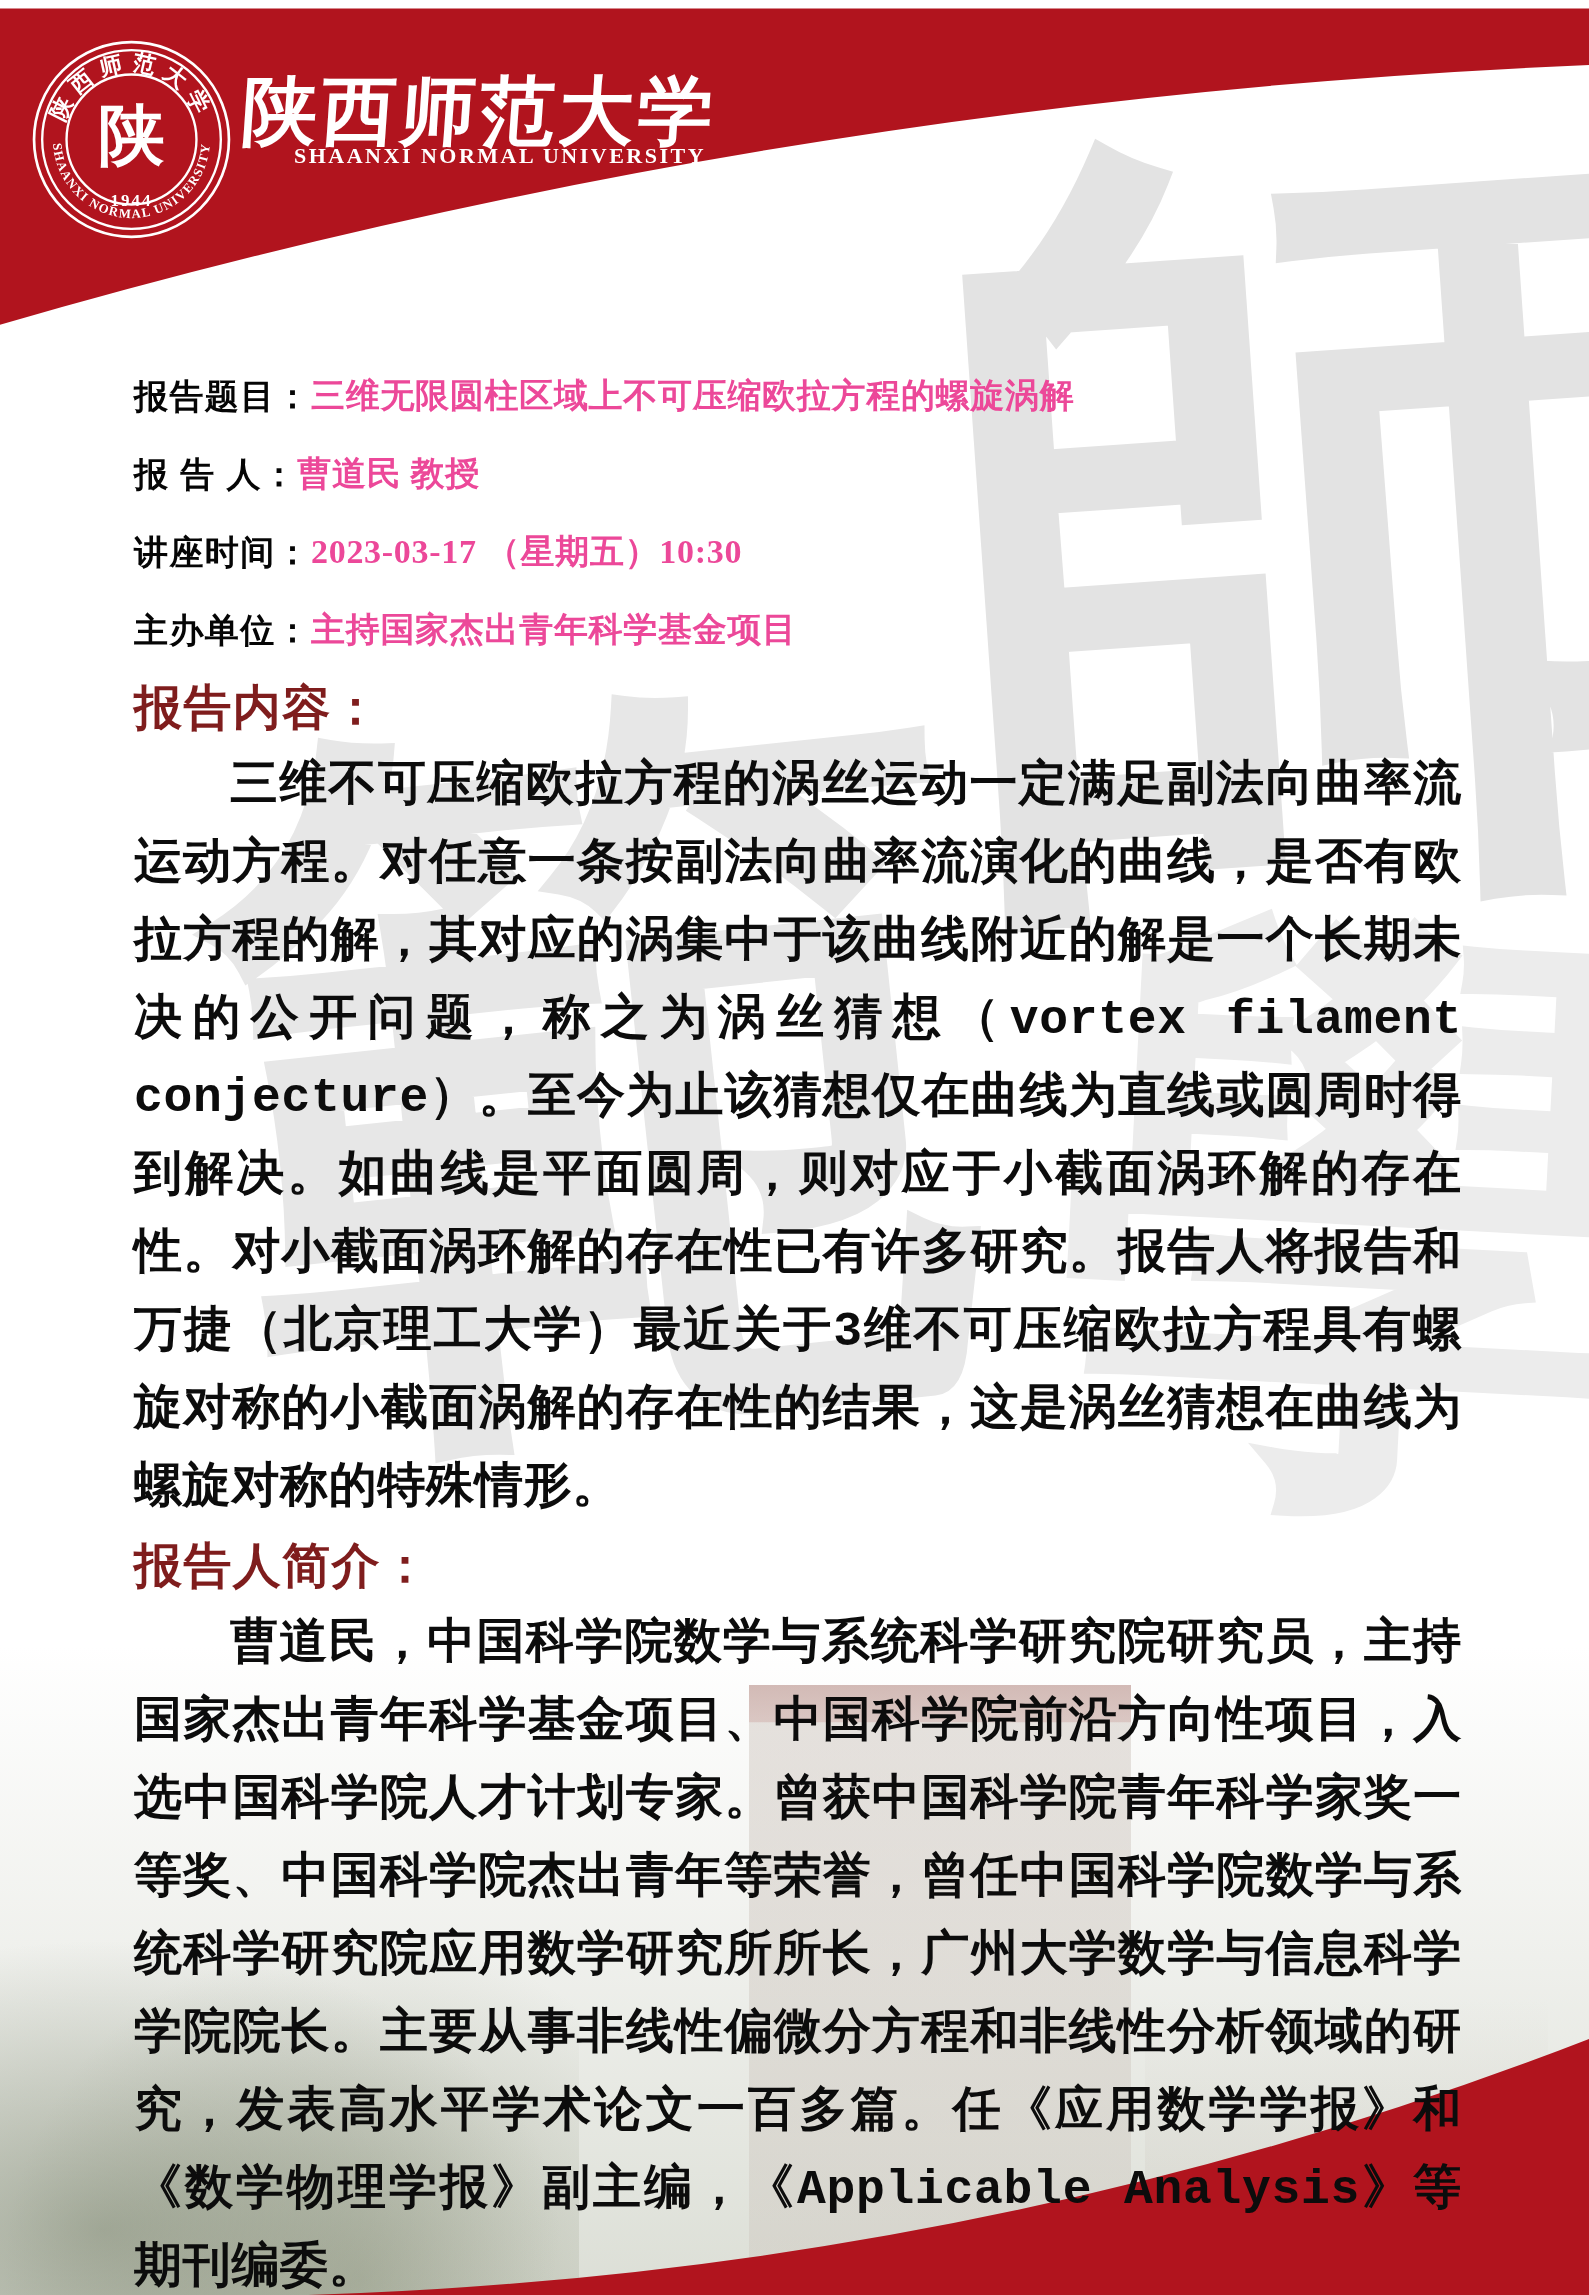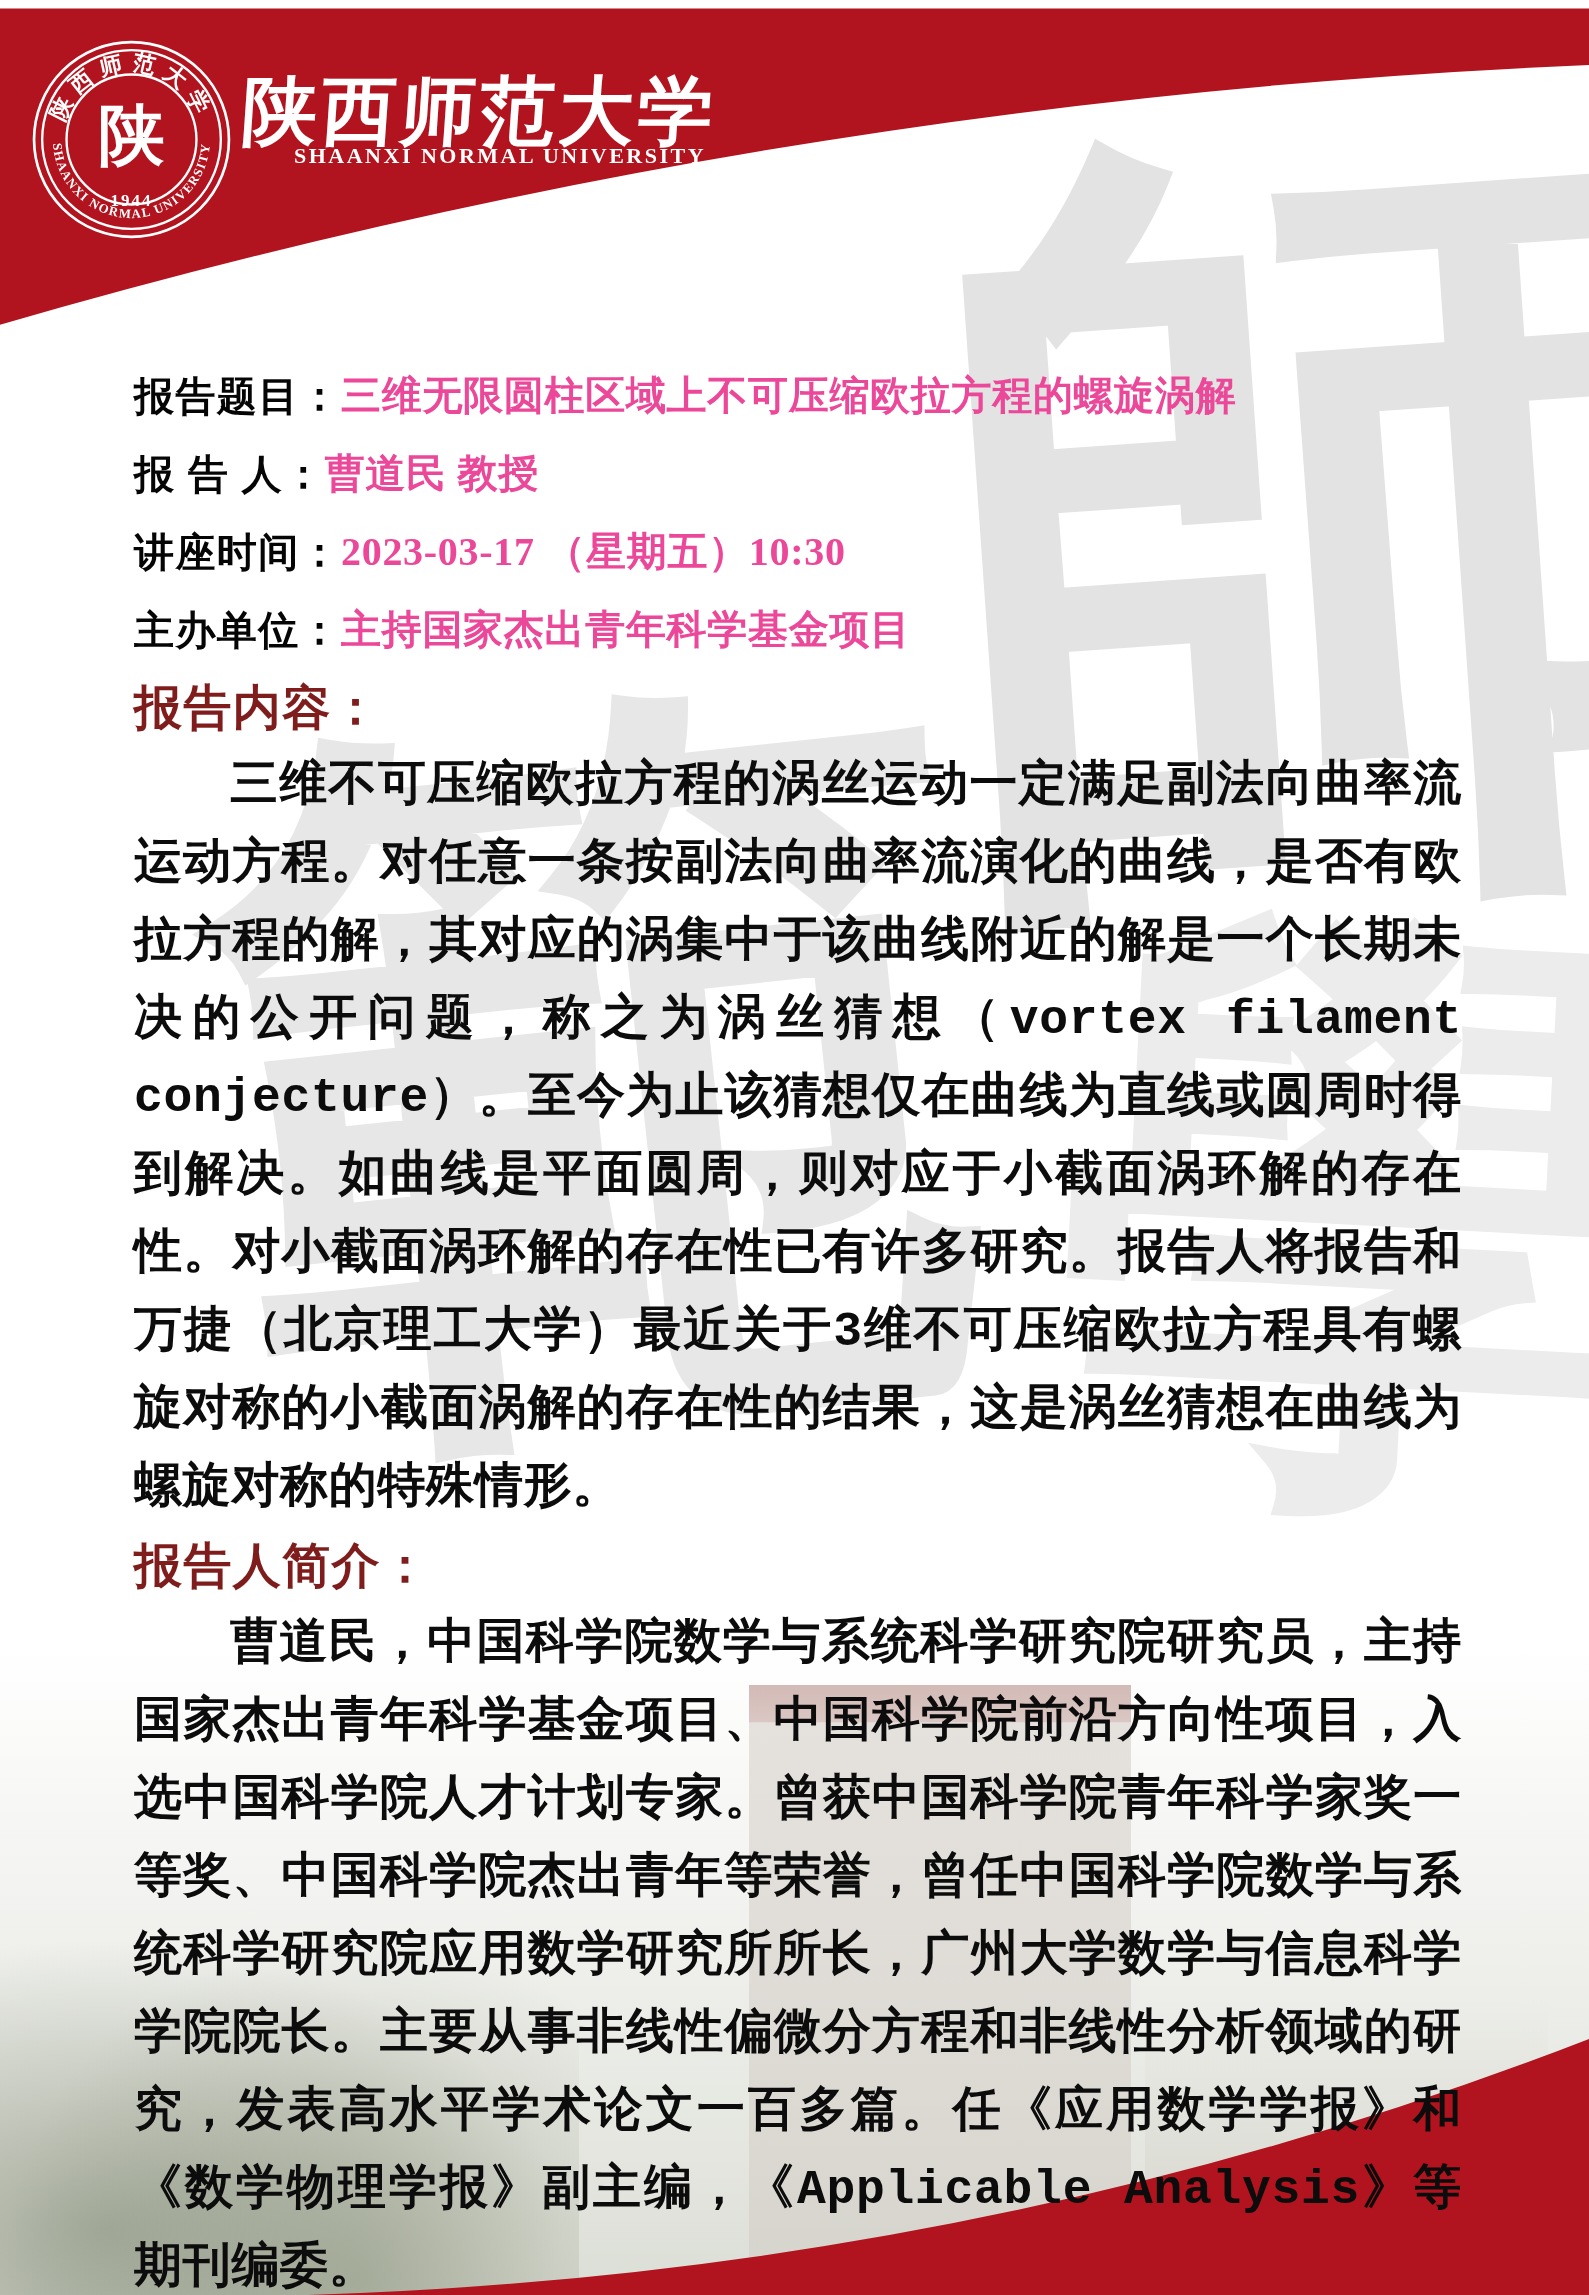--- a/index.html
+++ b/index.html
@@ -72,21 +72,21 @@
     letter-spacing:2.5px;white-space:nowrap;
   }
   
   .title{
     position:absolute;z-index:3;left:71px;top:246px;width:1484px;
     margin:0;text-align:center;
     font-size:64px;font-weight:900;color:#0a0a0a;
     letter-spacing:0.7px;white-space:nowrap;
   }
   .main{position:absolute;z-index:3;left:134px;top:357px;width:1328px;}
-  .row{display:flex;font-size:40px;line-height:78px;white-space:nowrap;}
+  .row{display:flex;font-size:34px;line-height:78px;white-space:nowrap;}
   .row .label{font-weight:800;letter-spacing:1.4px;flex:0 0 auto;color:#050505;}
   .row .value{font-family:"Liberation Serif", serif;font-weight:700;letter-spacing:0.7px;color:#ec4899;}
   .section-heading{font-size:48px;line-height:78px;font-weight:700;letter-spacing:1.4px;color:#7f1d1d;}
   .para{
     margin:0;
     font-family:Liberation Mono, monospace;
     font-size:48px;line-height:78px;font-weight:700;
     letter-spacing:0.7px;
     text-align:justify;text-indent:2em;color:#0c0c0c;
   }

